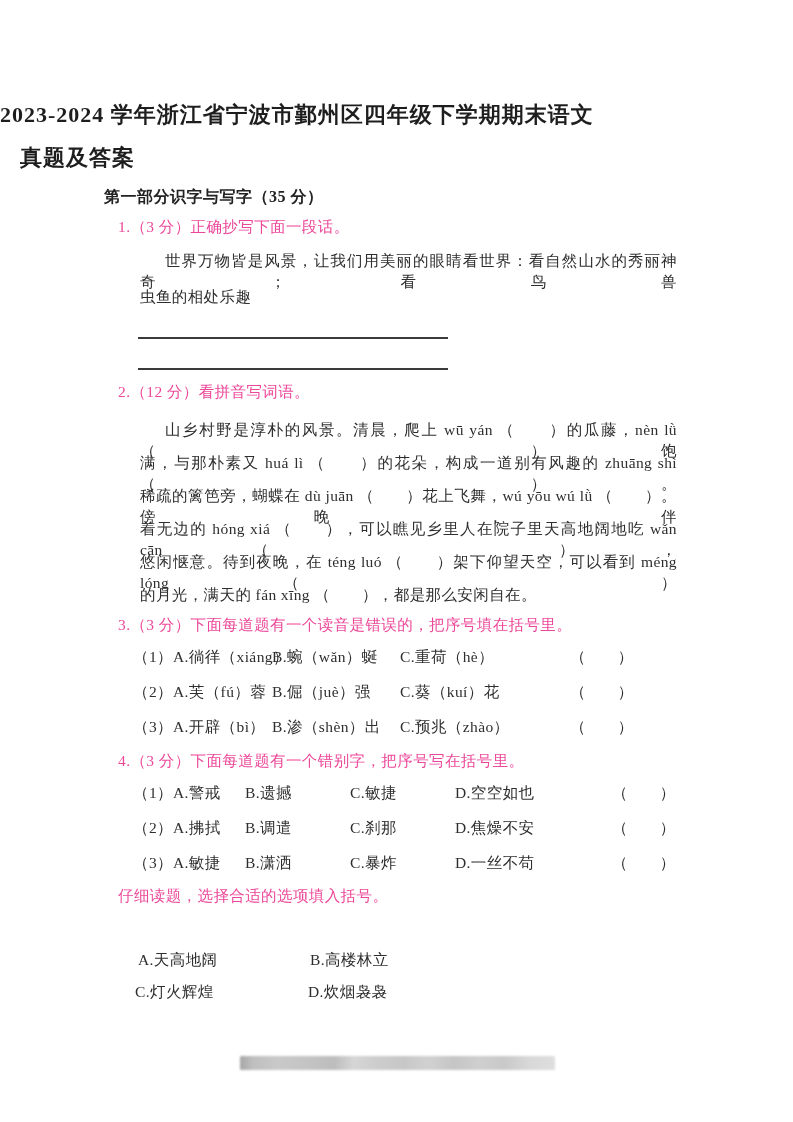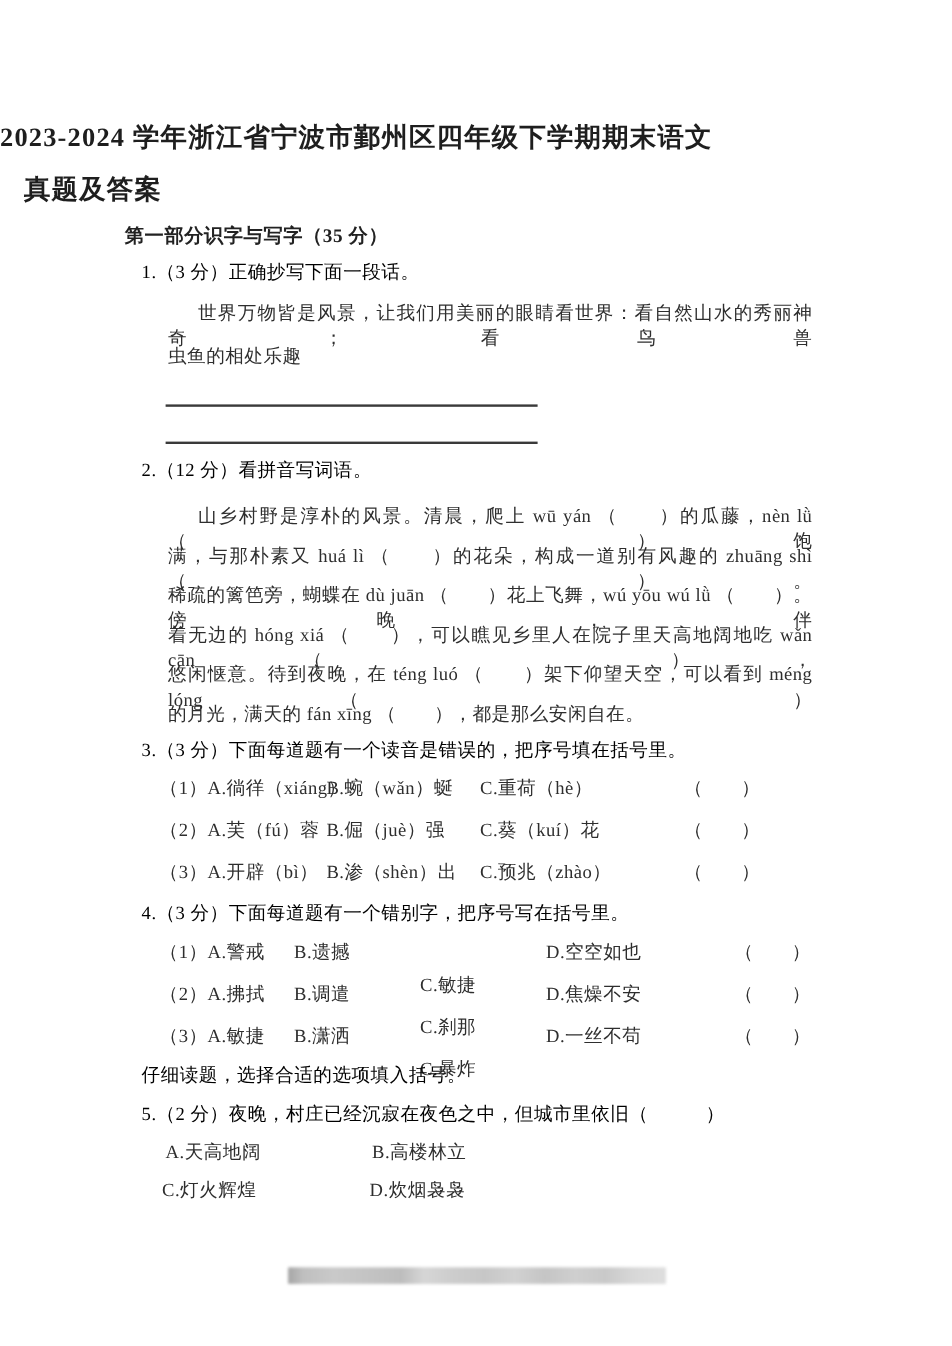--- a/index.html
+++ b/index.html
@@ -15,37 +15,37 @@
   .title{
     left:0;width:793px;text-align:left;
     font-size:22px;font-weight:700;color:#1e1e1e;
     letter-spacing:1px;
   }
   .heading{
     font-size:16px;font-weight:700;color:#222;
     letter-spacing:0.5px;
   }
   .body-text{
-    font-size:15.5px;letter-spacing:0.4px;color:#000000;
+    font-size:15.5px;letter-spacing:0.4px;color:#ec4899;
   }
   .pline{
     position:absolute;left:140px;width:537px;
     font-size:15.5px;letter-spacing:0.4px;color:#2e2e2e;
     white-space:normal;
   }
   .just{text-align:justify;text-align-last:justify;}
   .indent{text-indent:25px;}
   .underline{
     position:absolute;left:138px;width:310px;height:10px;
     border-bottom:2px solid #3a3a3a;
   }
   .row{position:absolute;left:133px;width:560px;height:22px;}
   .row span{position:absolute;top:0;font-size:15.5px;letter-spacing:0.4px;color:#2e2e2e;white-space:nowrap;}
   .q3-a{left:0;}   .q3-b{left:139px;} .q3-c{left:267px;} .q3-br{left:437px;}
-  .q4-a{left:0;}   .q4-b{left:112px;} .q4-c{left:217px;margin-top:28px;} .q4-d{left:322px;} .q4-br{left:479px;}
+  .q4-a{left:0;}   .q4-b{left:112px;} .q4-c{left:217px;} .q4-d{left:322px;} .q4-br{left:479px;}
   .q5-opt{position:absolute;font-size:15.5px;letter-spacing:0.4px;color:#2e2e2e;white-space:nowrap;}
   .watermark-bar{
     position:absolute;left:240px;top:1056px;width:315px;height:14px;
     background:linear-gradient(90deg,
       #a6a6a6 0%, #bfbfbf 4%, #c9c9c9 12%, #c3c3c3 22%, #bdbdbd 30%,
       #d6d6d6 36%, #cccccc 44%, #c7c7c7 52%, #d1d1d1 60%, #c5c5c5 68%,
       #cfcfcf 76%, #c9c9c9 84%, #d8d8d8 92%, #dedede 100%);
     filter:blur(1.2px);
     border-radius:1px;
   }
@@ -111,21 +111,20 @@
   </div>
   <div class="row" style="top:853px;">
     <span class="q4-a">（3）A.敏捷</span>
     <span class="q4-b">B.潇洒</span>
     <span class="q4-c">C.暴炸</span>
     <span class="q4-d">D.一丝不苟</span>
     <span class="q4-br">（　　）</span>
   </div>
   <div class="abs body-text" style="top:886px;left:118px;">仔细读题，选择合适的选项填入括号。</div>
 
-  <div class="abs body-text" style="top:918px;left:118px;">5.（2 分）夜晚，村庄已经沉寂在夜色之中，但城市里依旧（　　　）</div>
   <div class="q5-opt" style="top:950px;left:138px;">A.天高地阔</div>
   <div class="q5-opt" style="top:950px;left:310px;">B.高楼林立</div>
   <div class="q5-opt" style="top:982px;left:135px;">C.灯火辉煌</div>
   <div class="q5-opt" style="top:982px;left:308px;">D.炊烟袅袅</div>
 
   <div class="watermark-bar"></div>
 
 </div>
 
 </body></html>

